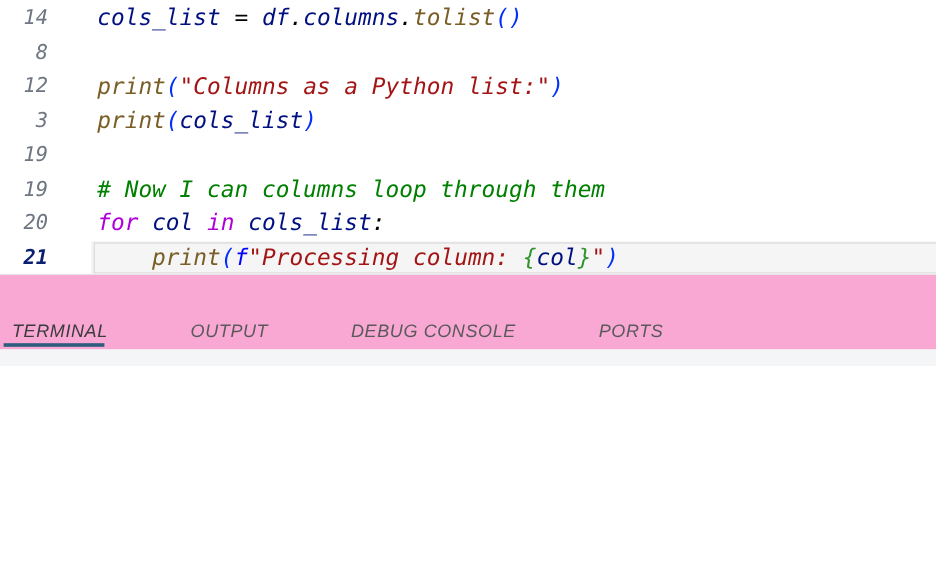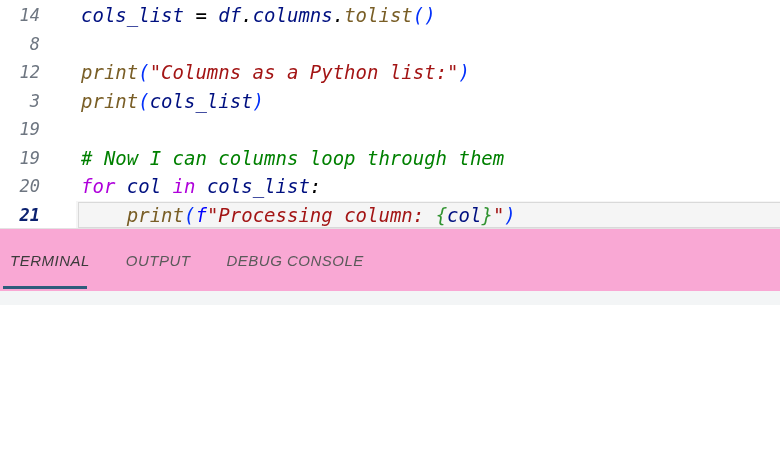--- a/index.html
+++ b/index.html
@@ -17,21 +17,21 @@
   .code-row.current{background:linear-gradient(to right,#ffffff 76px,#f5f5f5 76px);}
   .code-row.current::before{content:"";position:absolute;left:78px;top:1px;right:0;
             bottom:1px;border:1.5px solid #d9d9d9;border-right:none;}
   .gutter{width:40px;flex:0 0 40px;text-align:right;color:#6e7681;
           font-size:17px;line-height:28.5px;}
   .gutter.active{color:#0b216f;font-weight:bold;}
   .codetext{margin-left:41px;position:relative;z-index:2;}
   .tok{white-space:pre;margin-top:24px;}
 
   
-  #panel-tabs{position:absolute;top:220px;left:10px;display:flex;}
+  #panel-tabs{position:absolute;top:236px;left:10px;display:flex;gap:33px;}
   .panel-tab{padding-top:32px;margin-right:36px;font-size:15px;
              letter-spacing:0.5px;color:#5a5a5a;cursor:pointer;}
   .panel-tab.active{color:#3b3b3b;}
   #tab-underline{position:absolute;top:286px;left:3px;width:84px;height:2.5px;
              background:#2d5d7c;}
   #panel-shadow{position:absolute;top:291px;left:0;width:780px;height:14px;
              background:#f3f5f6;}
 
   
   #terminal{position:absolute;top:305px;left:0;width:780px;height:170px;
@@ -50,20 +50,21 @@
       <div class="code-row"><div class="gutter">19</div><div class="codetext"></div></div>
       <div class="code-row"><div class="gutter">19</div><div class="codetext"><span class="tok" style="color: rgb(0, 128, 0);"># Now I can columns loop through them</span></div></div>
       <div class="code-row"><div class="gutter">20</div><div class="codetext"><span class="tok" style="color: rgb(175, 0, 219);">for</span><span class="tok" style="color: rgb(0, 0, 0);"> </span><span class="tok" style="color: rgb(0, 16, 128);">col</span><span class="tok" style="color: rgb(0, 0, 0);"> </span><span class="tok" style="color: rgb(175, 0, 219);">in</span><span class="tok" style="color: rgb(0, 0, 0);"> </span><span class="tok" style="color: rgb(0, 16, 128);">cols_list</span><span class="tok" style="color: rgb(0, 0, 0);">:</span></div></div>
       <div class="code-row current"><div class="gutter active">21</div><div class="codetext"><span class="tok" style="color: rgb(0, 0, 0);">    </span><span class="tok" style="color: rgb(121, 94, 38);">print</span><span class="tok" style="color: rgb(4, 49, 250);">(</span><span class="tok" style="color: rgb(0, 0, 255);">f</span><span class="tok" style="color: rgb(163, 21, 21);">"Processing column: </span><span class="tok" style="color: rgb(49, 147, 49);">{</span><span class="tok" style="color: rgb(0, 16, 128);">col</span><span class="tok" style="color: rgb(49, 147, 49);">}</span><span class="tok" style="color: rgb(163, 21, 21);">"</span><span class="tok" style="color: rgb(4, 49, 250);">)</span></div></div>
     </div>
 
   <div id="panel-tabs">
       <div class="panel-tab active">TERMINAL</div>
       <div class="panel-tab">OUTPUT</div>
       <div class="panel-tab">DEBUG CONSOLE</div>
+      <div class="panel-tab">PORTS</div>
     </div>
   <div id="tab-underline"></div>
   <div id="panel-shadow"></div>
 
   <div id="terminal">
     
     
     
   </div>
 

